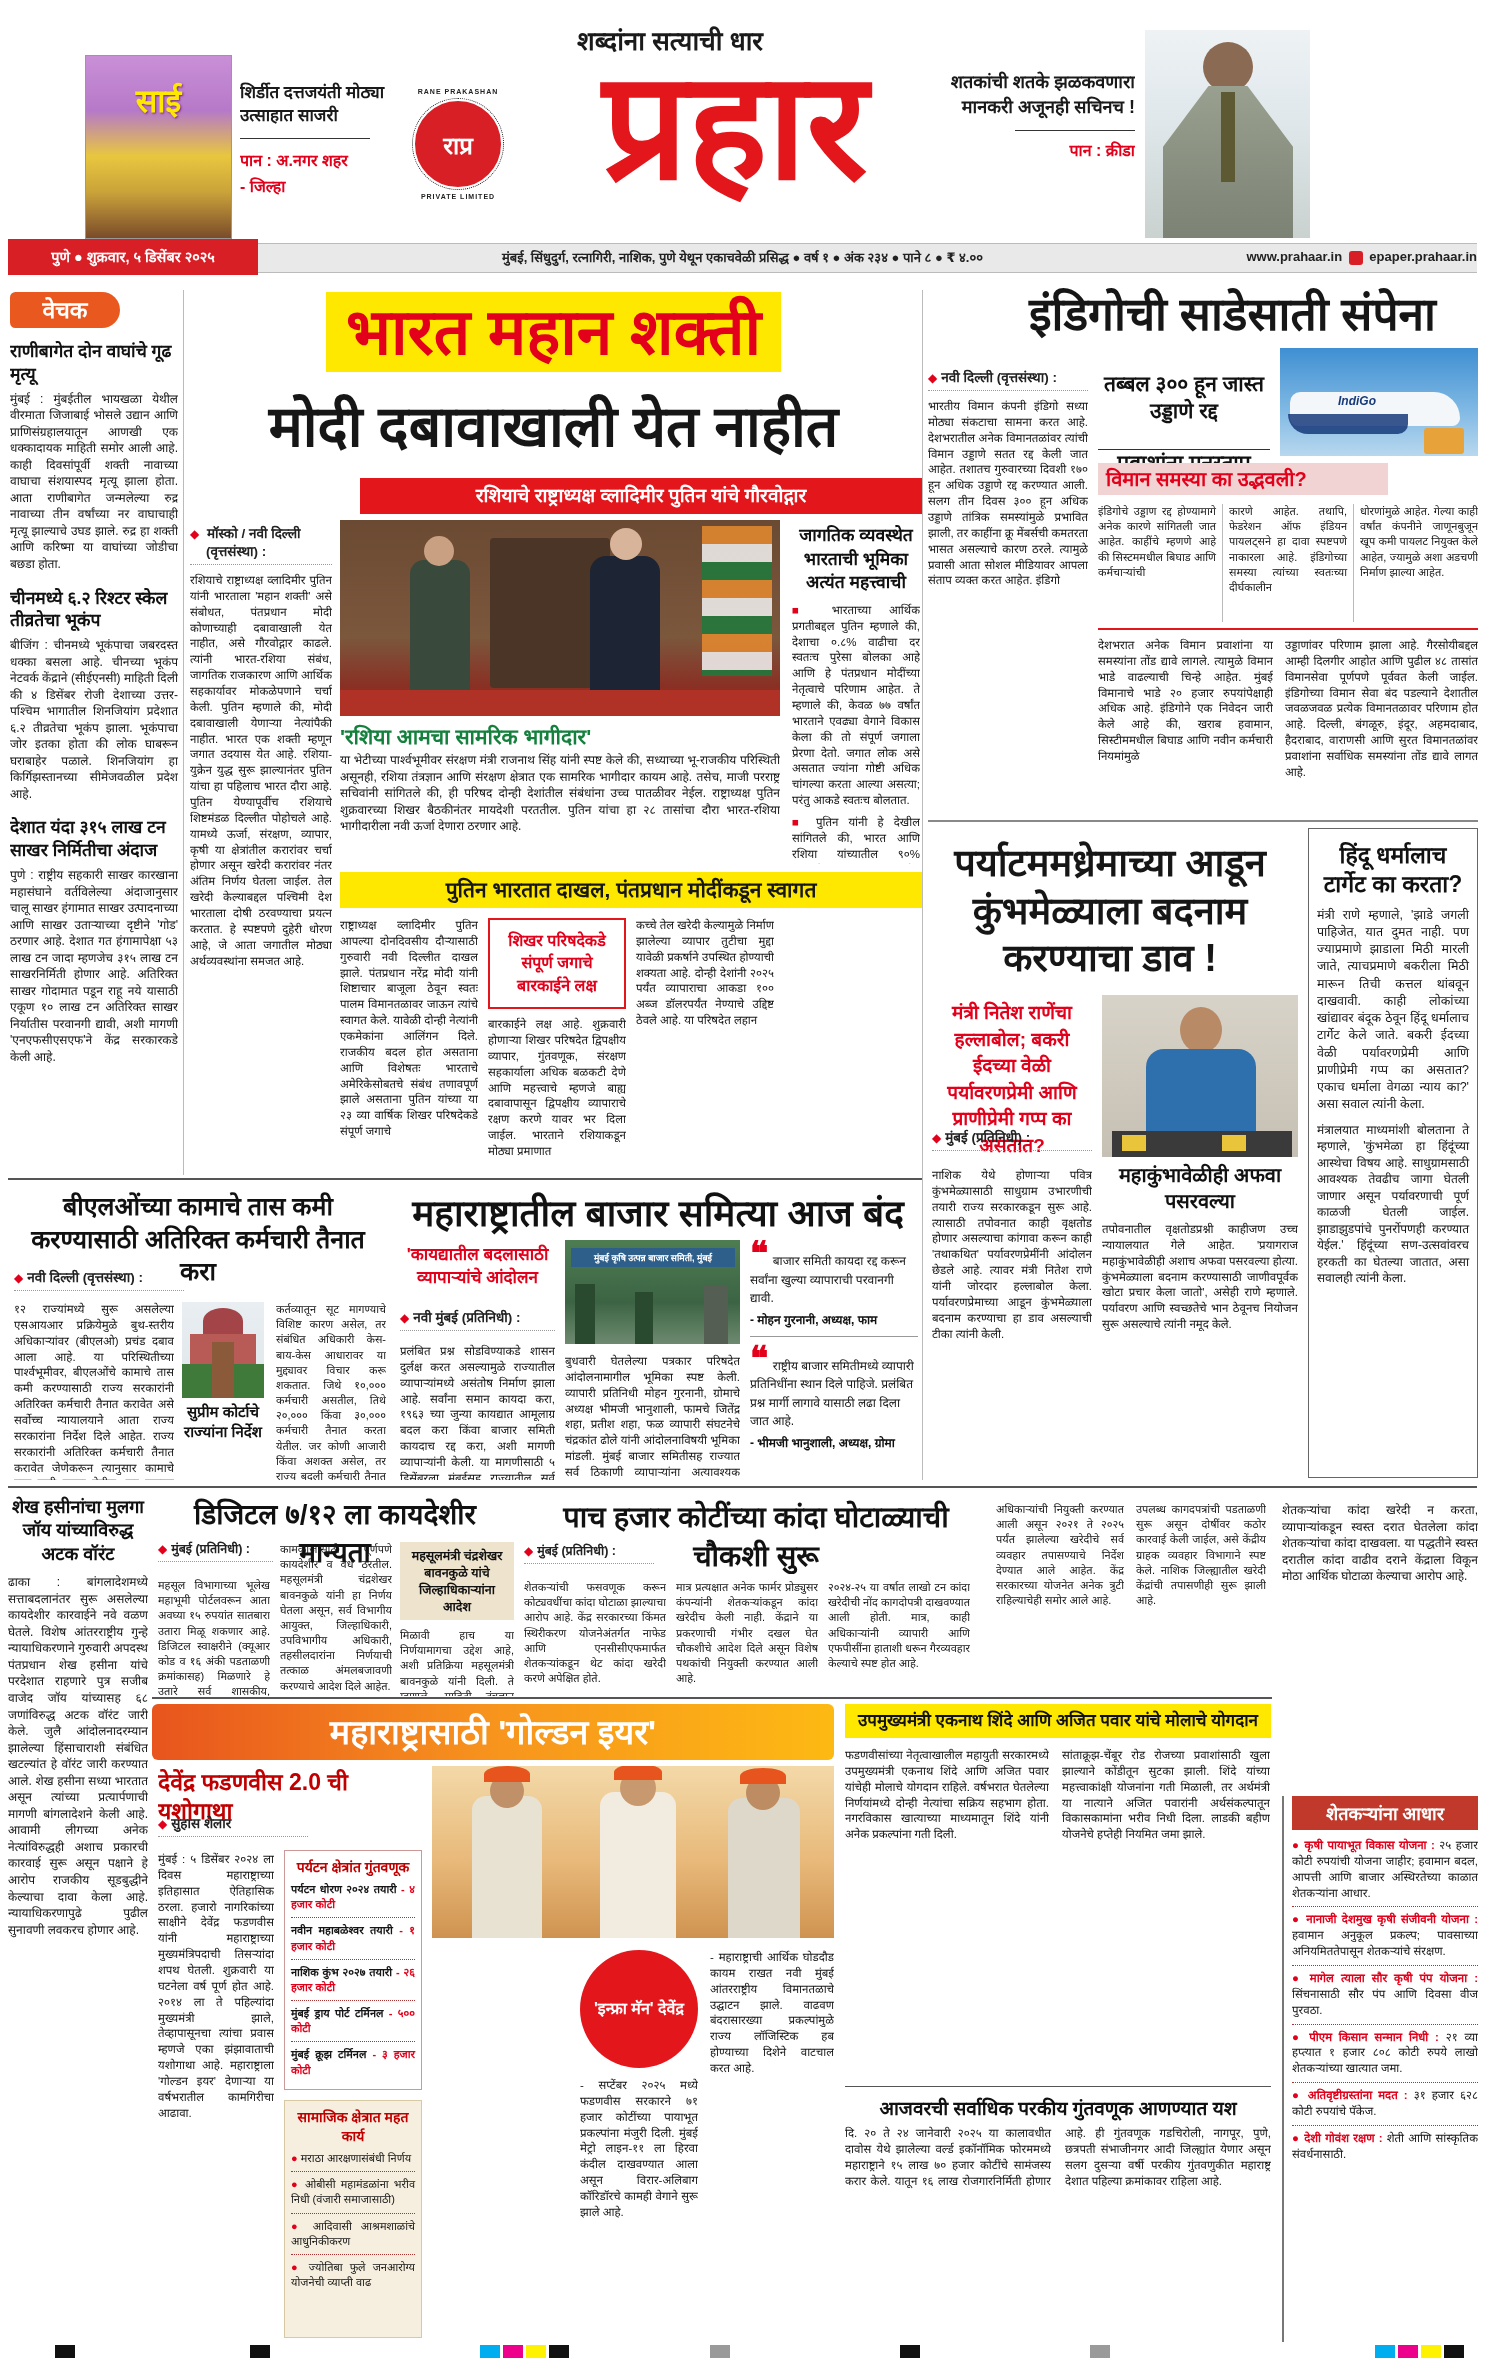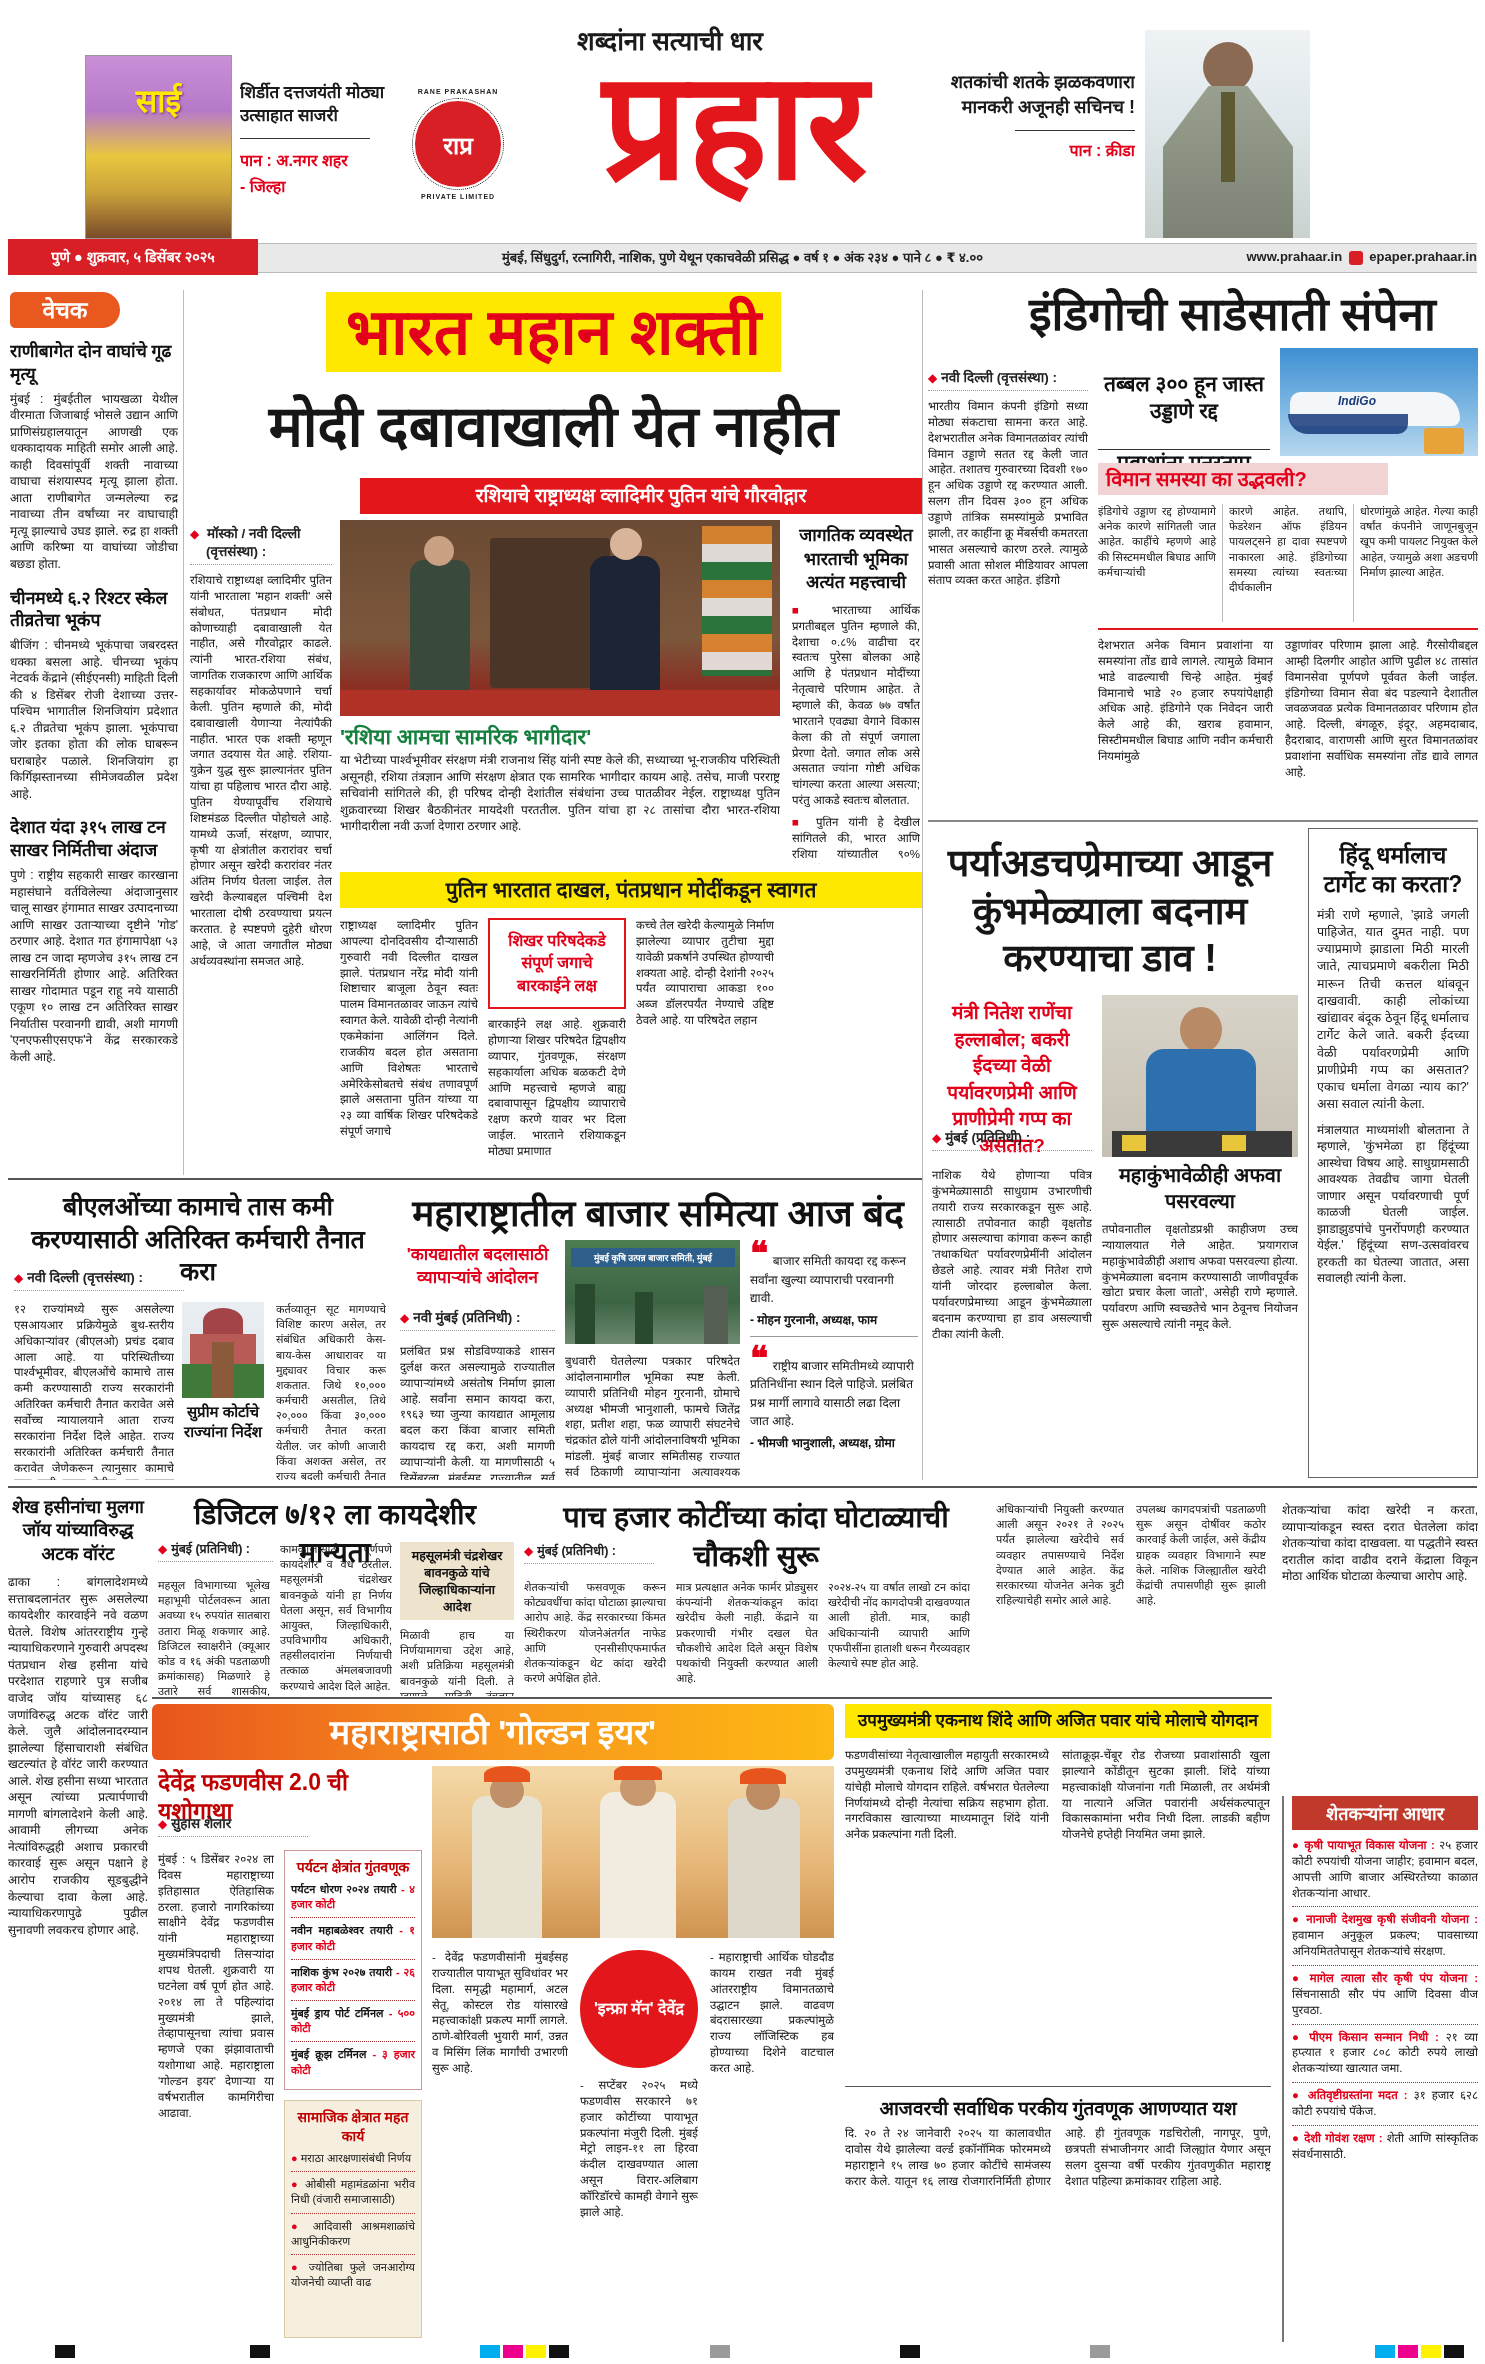--- a/index.html
+++ b/index.html
@@ -150,21 +150,21 @@
     <div class="bt" style="width:120px;font-size:11px;">इंडिगोचे उड्डाण रद्द होण्यामागे अनेक कारणे सांगितली जात आहेत. काहींचे म्हणणे आहे की सिस्टममधील बिघाड आणि कर्मचाऱ्यांची</div>
     <div class="bt" style="width:120px;font-size:11px;border-left:1px solid #bbb;border-right:1px solid #bbb;padding:0 6px;margin:0 6px;">कारणे आहेत. तथापि, फेडरेशन ऑफ इंडियन पायलट्सने हा दावा स्पष्टपणे नाकारला आहे. इंडिगोच्या समस्या त्यांच्या स्वतःच्या दीर्घकालीन</div>
     <div class="bt" style="width:120px;font-size:11px;">धोरणांमुळे आहेत. गेल्या काही वर्षांत कंपनीने जाणूनबुजून खूप कमी पायलट नियुक्त केले आहेत, ज्यामुळे अशा अडचणी निर्माण झाल्या आहेत.</div>
   </div>
   <div class="rule-h" style="left:1098px;top:628px;width:380px;background:#e3161c;"></div>
   <div class="abs bt" style="left:1098px;top:638px;width:175px;height:148px;">देशभरात अनेक विमान प्रवाशांना या समस्यांना तोंड द्यावे लागले. त्यामुळे विमान भाडे वाढल्याची चिन्हे आहेत. मुंबई विमानाचे भाडे २० हजार रुपयांपेक्षाही अधिक आहे. इंडिगोने एक निवेदन जारी केले आहे की, खराब हवामान, सिस्टीममधील बिघाड आणि नवीन कर्मचारी नियमांमुळे</div>
   <div class="abs bt" style="left:1285px;top:638px;width:193px;height:148px;">उड्डाणांवर परिणाम झाला आहे. गैरसोयीबद्दल आम्ही दिलगीर आहोत आणि पुढील ४८ तासांत विमानसेवा पूर्णपणे पूर्ववत केली जाईल. इंडिगोच्या विमान सेवा बंद पडल्याने देशातील जवळजवळ प्रत्येक विमानतळावर परिणाम होत आहे. दिल्ली, बंगळूरु, इंदूर, अहमदाबाद, हैदराबाद, वाराणसी आणि सुरत विमानतळांवर प्रवाशांना सर्वाधिक समस्यांना तोंड द्यावे लागत आहे.</div>
 
   <div class="rule-h" style="left:928px;top:820px;width:550px;background:#888;"></div>
 
-  <div class="abs hl-center bold" style="left:930px;top:840px;width:360px;font-size:38px;line-height:1.25;color:#161616;">पर्याअडचण्रेमाच्या आडून कुंभमेळ्याला बदनाम करण्याचा डाव !</div>
+  <div class="abs hl-center bold" style="left:930px;top:840px;width:360px;font-size:38px;line-height:1.25;color:#161616;">पर्याटममध्रेमाच्या आडून कुंभमेळ्याला बदनाम करण्याचा डाव !</div>
   <div class="abs bold red" style="left:932px;top:1000px;width:160px;font-size:19px;line-height:1.4;text-align:center;">मंत्री नितेश राणेंचा हल्लाबोल; बकरी ईदच्या वेळी पर्यावरणप्रेमी आणि प्राणीप्रेमी गप्प का असतात?</div>
   <div class="abs" style="left:932px;top:1128px;width:160px;">
     <div class="byline">
       <span class="dia">◆</span><span>मुंबई (प्रतिनिधी) :</span>
     </div>
   </div>
   <div class="abs bt" style="left:932px;top:1168px;width:160px;height:310px;">नाशिक येथे होणाऱ्या पवित्र कुंभमेळ्यासाठी साधुग्राम उभारणीची तयारी राज्य सरकारकडून सुरू आहे. त्यासाठी तपोवनात काही वृक्षतोड होणार असल्याचा कांगावा करून काही 'तथाकथित' पर्यावरणप्रेमींनी आंदोलन छेडले आहे. त्यावर मंत्री नितेश राणे यांनी जोरदार हल्लाबोल केला. पर्यावरणप्रेमाच्या आडून कुंभमेळ्याला बदनाम करण्याचा हा डाव असल्याची टीका त्यांनी केली.</div>
 
   <div class="photo" style="left:1102px;top:995px;width:196px;height:162px;background:linear-gradient(180deg,#d8d3c8 0%,#c6c0b4 100%);">
     <div style="position:absolute;left:78px;top:12px;width:42px;height:46px;border-radius:50%;background:#b98a66;"></div>
@@ -300,21 +300,20 @@
     <div style="position:absolute;left:58px;top:8px;width:34px;height:34px;border-radius:50%;background:#c09068;"></div>
     <div style="position:absolute;left:52px;top:0;width:46px;height:16px;background:#e8541d;border-radius:50% 50% 0 0;"></div>
     <div style="position:absolute;left:168px;top:26px;width:76px;height:146px;background:#f2ece0;border-radius:14px 14px 0 0;"></div>
     <div style="position:absolute;left:188px;top:4px;width:36px;height:36px;border-radius:50%;background:#c8986e;"></div>
     <div style="position:absolute;left:182px;top:-2px;width:48px;height:16px;background:#e8541d;border-radius:50% 50% 0 0;"></div>
     <div style="position:absolute;left:296px;top:32px;width:72px;height:140px;background:#ded8ca;border-radius:14px 14px 0 0;"></div>
     <div style="position:absolute;left:314px;top:10px;width:34px;height:34px;border-radius:50%;background:#bd8c62;"></div>
     <div style="position:absolute;left:308px;top:2px;width:46px;height:16px;background:#e8541d;border-radius:50% 50% 0 0;"></div>
   </div>
 
-  <div class="abs bt" style="left:432px;top:1950px;width:136px;height:388px;font-size:11.5px;">- देवेंद्र फडणवीसांनी मुंबईसह राज्यातील पायाभूत सुविधांवर भर दिला. समृद्धी महामार्ग, अटल सेतू, कोस्टल रोड यांसारखे महत्त्वाकांक्षी प्रकल्प मार्गी लागले. ठाणे-बोरिवली भुयारी मार्ग, उन्नत व मिसिंग लिंक मार्गांची उभारणी सुरू आहे.</div>
   <div class="abs" style="left:580px;top:1950px;width:118px;height:118px;border-radius:50%;background:#e3161c;display:flex;align-items:center;justify-content:center;text-align:center;">
     <span style="color:#fff;font-weight:bold;font-size:16px;line-height:1.3;padding:0 10px;">'इन्फ्रा मॅन' देवेंद्र</span>
   </div>
   <div class="abs bt" style="left:580px;top:2078px;width:118px;height:260px;font-size:11.5px;">- सप्टेंबर २०२५ मध्ये फडणवीस सरकारने ७१ हजार कोटींच्या पायाभूत प्रकल्पांना मंजुरी दिली. मुंबई मेट्रो लाइन-११ ला हिरवा कंदील दाखवण्यात आला असून विरार-अलिबाग कॉरिडॉरचे कामही वेगाने सुरू झाले आहे.</div>
   <div class="abs bt" style="left:710px;top:1950px;width:124px;height:388px;font-size:11.5px;">- महाराष्ट्राची आर्थिक घोडदौड कायम राखत नवी मुंबई आंतरराष्ट्रीय विमानतळाचे उद्घाटन झाले. वाढवण बंदरासारख्या प्रकल्पांमुळे राज्य लॉजिस्टिक हब होण्याच्या दिशेने वाटचाल करत आहे.</div>
 
   <div class="abs hl-center" style="left:845px;top:1704px;width:426px;height:34px;background:#ffe800;font-weight:bold;font-size:17px;line-height:34px;">उपमुख्यमंत्री एकनाथ शिंदे आणि अजित पवार यांचे मोलाचे योगदान</div>
   <div class="abs bt" style="left:845px;top:1748px;width:204px;height:326px;">फडणवीसांच्या नेतृत्वाखालील महायुती सरकारमध्ये उपमुख्यमंत्री एकनाथ शिंदे आणि अजित पवार यांचेही मोलाचे योगदान राहिले. वर्षभरात घेतलेल्या निर्णयांमध्ये दोन्ही नेत्यांचा सक्रिय सहभाग होता. नगरविकास खात्याच्या माध्यमातून शिंदे यांनी अनेक प्रकल्पांना गती दिली.</div>
   <div class="abs bt" style="left:1062px;top:1748px;width:208px;height:326px;">सांताक्रूझ-चेंबूर रोड रोजच्या प्रवाशांसाठी खुला झाल्याने कोंडीतून सुटका झाली. शिंदे यांच्या महत्त्वाकांक्षी योजनांना गती मिळाली, तर अर्थमंत्री या नात्याने अजित पवारांनी अर्थसंकल्पातून विकासकामांना भरीव निधी दिला. लाडकी बहीण योजनेचे हप्तेही नियमित जमा झाले.</div>
 

